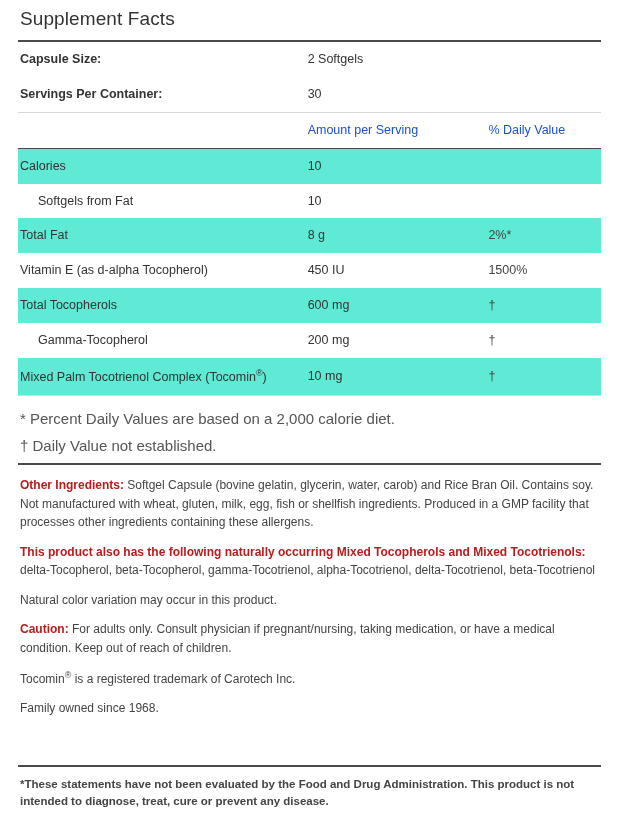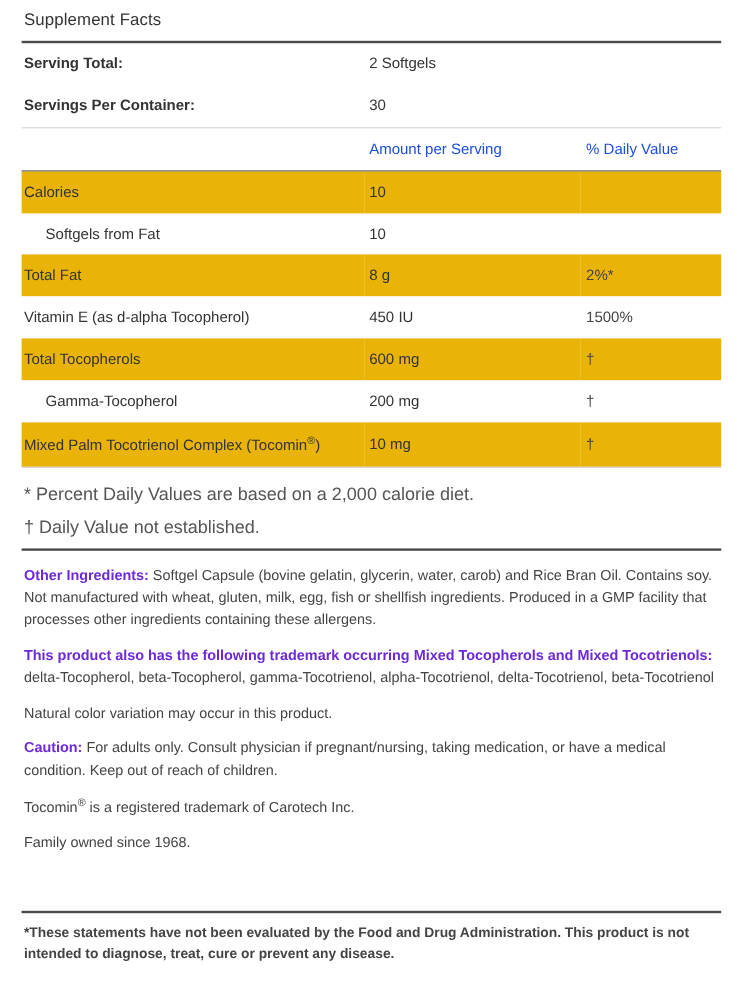--- a/index.html
+++ b/index.html
@@ -11,21 +11,21 @@
     width: 619px;
     height: 834px;
     font-family: "Liberation Sans", sans-serif;
     color: #333333;
     overflow: hidden;
   }
   .panel {
     padding: 0 18px;
   }
   .sf-title {
-    font-size: 14px;
+    font-size: 19px;
     font-weight: normal;
     color: #333333;
     padding: 8px 0 10px 2px;
     letter-spacing: 0.1px;
   }
   .rule-thick {
     border-top: 2px solid #4a4a4a;
   }
   .rule-med {
     border-top: 1px solid #4a4a4a;
@@ -49,40 +49,40 @@
   .serv-row td {
     font-weight: bold;
   }
   .serv-row td.val { font-weight: normal; }
   .hdr-row td {
     font-weight: normal;
     color: #1d4ed8;
     padding-top: 8px;
     padding-bottom: 8px;
   }
-  tr.shade td { background: #eab308; }
+  tr.shade td { background: #5eead4; }
   tr.plain td { background: #ffffff; }
   .indent1 { padding-left: 20px !important; }
   .sup { font-size: 9px; vertical-align: super; }
   .dagger { color: #444; }
   .footnotes {
     font-size: 15px;
     color: #555;
     padding: 9px 2px 3px 2px;
     line-height: 1.7;
   }
   .footnotes div { padding: 1px 0; }
   .ingredients {
     font-size: 12px;
     line-height: 1.55;
     color: #444;
     padding: 11px 2px 0 2px;
   }
   .ingredients p { margin: 0 0 11px 0; }
-  .ingredients b { color: #6d28d9; }
+  .ingredients b { color: #b91c1c; }
   .disclaimer {
     font-size: 11.5px;
     font-weight: bold;
     color: #444;
     line-height: 1.5;
     padding: 9px 2px 0 2px;
   }
   .bottom-area { padding: 0 18px; }
   .gap-big { height: 36px; }
 </style>
@@ -91,21 +91,21 @@
 
 <div class="panel">
 
   <div class="sf-title">Supplement Facts</div>
 
   <div class="rule-thick"></div>
 
   <table class="sf">
     <tbody>
         <tr class="serv-row">
-      <td class="col-name">Serving Total:</td>
+      <td class="col-name">Capsule Size:</td>
       <td class="col-amt val">2 Softgels</td>
       <td class="col-dv"></td>
     </tr>
     <tr class="serv-row">
       <td class="col-name">Servings Per Container:</td>
       <td class="col-amt val">30</td>
       <td class="col-dv"></td>
     </tr>
   </tbody>
     </table>
@@ -170,21 +170,21 @@
   <div class="footnotes">
     <div>* Percent Daily Values are based on a 2,000 calorie diet.</div>
     <div>† Daily Value not established.</div>
   </div>
 
   <div class="rule-thick"></div>
 
   <div class="ingredients">
     <p><b>Other Ingredients:</b><span> Softgel Capsule (bovine gelatin, glycerin, water, carob) and Rice Bran Oil. Contains soy. Not manufactured with wheat, gluten, milk, egg, fish or shellfish ingredients. Produced in a GMP facility that processes other ingredients containing these allergens.</span></p>
 
-    <p><b>This product also has the following trademark occurring Mixed Tocopherols and Mixed Tocotrienols:</b><br><span>delta-Tocopherol, beta-Tocopherol, gamma-Tocotrienol, alpha-Tocotrienol, delta-Tocotrienol, beta-Tocotrienol</span></p>
+    <p><b>This product also has the following naturally occurring Mixed Tocopherols and Mixed Tocotrienols:</b><br><span>delta-Tocopherol, beta-Tocopherol, gamma-Tocotrienol, alpha-Tocotrienol, delta-Tocotrienol, beta-Tocotrienol</span></p>
 
     <p>Natural color variation may occur in this product.</p>
 
     <p><b>Caution:</b><span> For adults only. Consult physician if pregnant/nursing, taking medication, or have a medical condition. Keep out of reach of children.</span></p>
 
     <p><span>Tocomin</span><span class="sup">®</span><span> is a registered trademark of Carotech Inc.</span></p>
 
     <p>Family owned since 1968.</p>
   </div>
 

